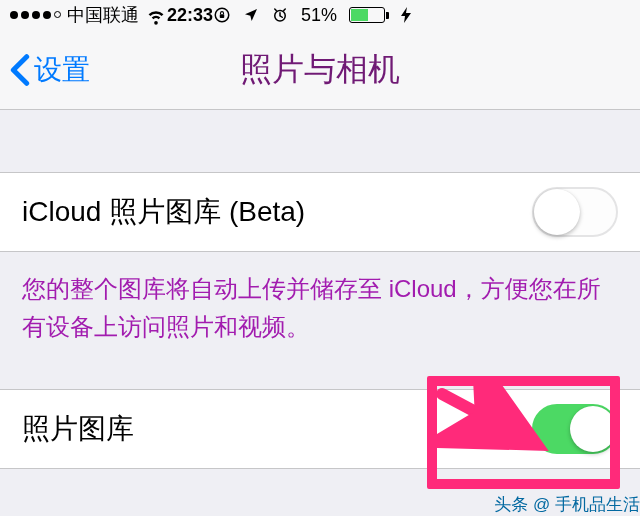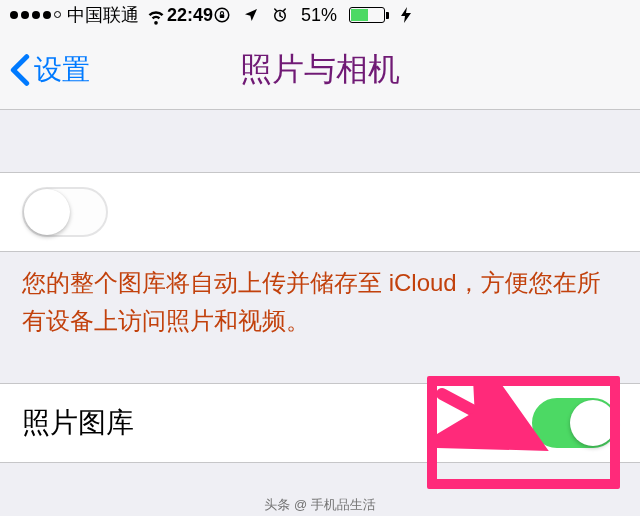--- a/index.html
+++ b/index.html
@@ -84,46 +84,46 @@
   .toggle .knob {
     position: absolute; width: 46px; height: 46px; border-radius: 50%;
     background: #fff; top: 0; left: 0;
     box-shadow: 0 2px 4px rgba(0,0,0,0.25), 0 0 1px rgba(0,0,0,0.1);
   }
   .toggle.on {
     background: #4cd964; border-color: #4cd964;
   }
   .toggle.on .knob { left: auto; right: 0; }
   .footer-text {
-    padding: 12px 22px 0 22px;
+    padding: 18px 22px 0 22px;
     font-size: 24px;
     line-height: 1.6;
-    color: #c2410c;
+    color: #a21caf;
   }
   .section-gap2 { height: 42px; }
   
   .highlight-box {
     position: absolute;
     border: 10px solid #ff2a7a;
     border-radius: 2px;
     pointer-events: none;
   }
   .arrow-overlay {
     position: absolute;
     pointer-events: none;
   }
   
   .watermark {
     position: absolute;
     left: 0; right: 0; bottom: 0;
     height: 22px;
     background: rgba(0,0,0,0.0);
-    color: #737373;
-    font-size: 13px;
-    text-align: center;
+    color: #0369a1;
+    font-size: 17px;
+    text-align: right;
     line-height: 22px;
     font-family: Arial, sans-serif;
   }
   .lock-icon svg, .loc-icon svg, .alarm-icon svg, .bolt-icon svg { display:block; }
 </style>
 </head>
 <body>
 
 <div class="status-bar">
   <div class="status-left">
@@ -134,21 +134,21 @@
         <span></span>
         <span class="empty"></span>
     </span>
     <span>中国联通</span>
     <span class="wifi-icon">
       <svg viewBox="0 0 24 24">
           <path fill="#000" d="M12 18.5a2 2 0 100 4 2 2 0 000-4zm-4.7-3.9a7 7 0 019.4 0l-1.9 1.9a4.3 4.3 0 00-5.6 0l-1.9-1.9zm-3.4-3.4a11.8 11.8 0 0116.2 0l-1.9 1.9a9.1 9.1 0 00-12.4 0l-1.9-1.9z"></path>
         </svg>
     </span>
   </div>
-  <div class="time">22:49</div>
+  <div class="time">22:33</div>
   <div class="status-right">
     <span class="lock-icon">
       <svg width="18" height="18" viewBox="0 0 24 24">
           <circle cx="12" cy="12" r="9" fill="none" stroke="#000" stroke-width="2"></circle>
           <path d="M10 11V9.5a2 2 0 114 0V11" fill="none" stroke="#000" stroke-width="1.5"></path>
           <rect x="9" y="11" width="6" height="5" rx="1" fill="#000"></rect>
         </svg>
     </span>
     <span class="loc-icon">
       <svg width="16" height="16" viewBox="0 0 24 24">
@@ -184,20 +184,21 @@
         </svg>
     </span>
     <span>设置</span>
   </div>
   <div class="nav-title">照片与相机</div>
 </div>
 
 <div class="section-spacer"></div>
 
 <div class="cell">
+  <span>iCloud 照片图库 (Beta)</span>
   <div class="toggle">
     <div class="knob"></div>
   </div>
 </div>
 
 <div class="footer-text">您的整个图库将自动上传并储存至 iCloud，方便您在所有设备上访问照片和视频。</div>
 
 <div class="section-gap2"></div>
 
 <div class="cell">

